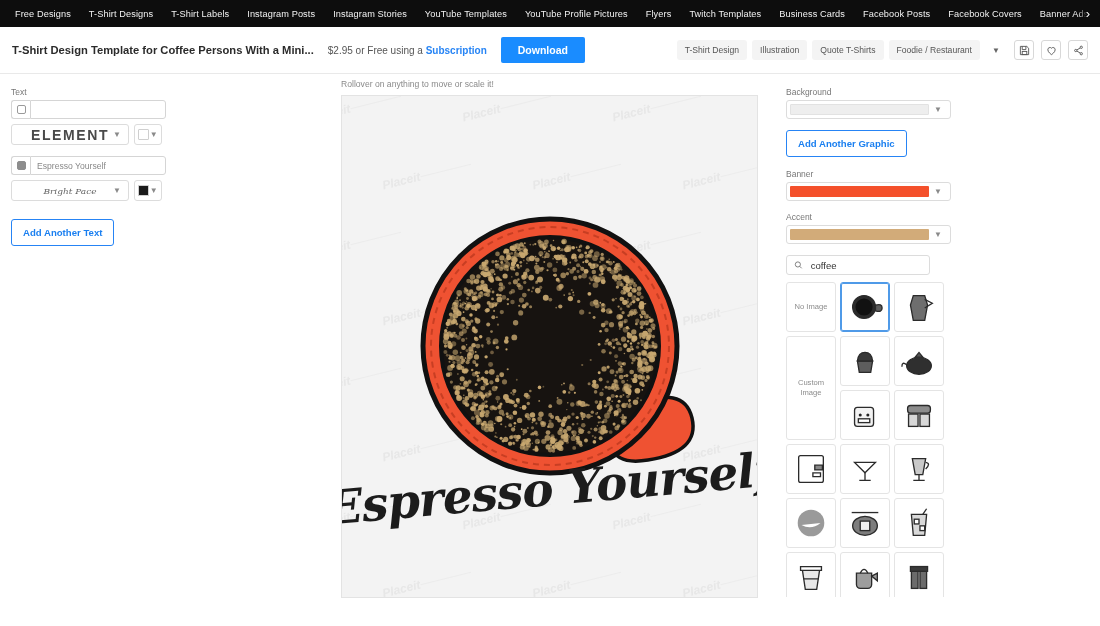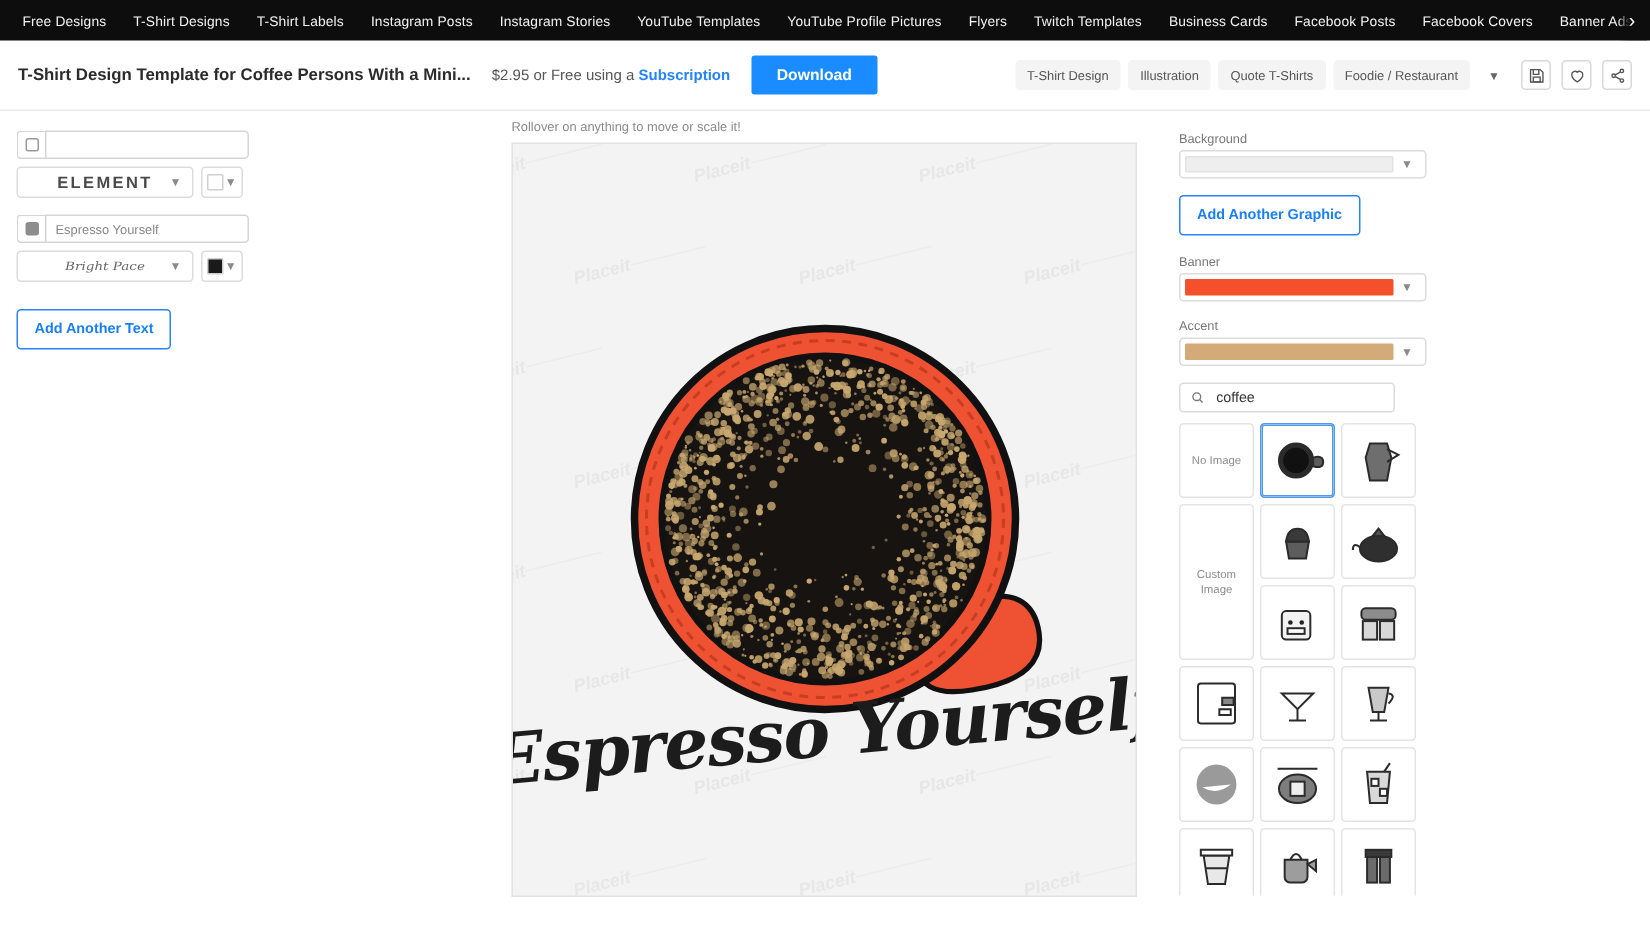--- a/index.html
+++ b/index.html
@@ -78,21 +78,21 @@
     font-size:8.6px; color:#888; padding:0 6px; font-family:inherit;
     background:#fff; outline:none;
   }
   .font-row{ display:flex; align-items:center; margin-bottom:11px; }
   .font-select{
     width:118px; height:21px; border:1px solid #dcdcdc; border-radius:3px;
     background:#fff; display:flex; align-items:center; justify-content:center;
     position:relative; cursor:pointer;
   }
   .font-name-element{
-    font-size:11px; font-weight:bold; letter-spacing:1.6px; color:#4a4a4a;
+    font-size:14px; font-weight:bold; letter-spacing:1.6px; color:#4a4a4a;
   }
   .font-name-script{
     font-size:9px; color:#666; font-family:"DejaVu Serif", serif;
     font-style:italic; transform:scaleY(.85);
   }
   .sel-caret{ position:absolute; right:7px; color:#8a8a8a; font-size:8px; }
   .color-select{
     width:28px; height:21px; margin-left:5px; border:1px solid #dcdcdc;
     border-radius:3px; background:#fff; display:flex; align-items:center;
     justify-content:space-around; cursor:pointer; padding:0 3px;
@@ -216,20 +216,21 @@
           <circle cx="18" cy="19" r="2.5"></circle>
         <path d="M8.4 10.8l7.2-4.2M8.4 13.2l7.2 4.2"></path>
       </svg>
     </div>
   </div>
 </div>
 
 <div class="main">
 
   <div class="left">
+    <div class="pane-label">Text</div>
 
     <div class="text-row">
       <div class="chk">
           <span class="box"></span>
         </div>
       <input class="text-input" value="" style="">
     </div>
     <div class="font-row">
       <div class="font-select">
         <span class="font-name-element">ELEMENT</span>

